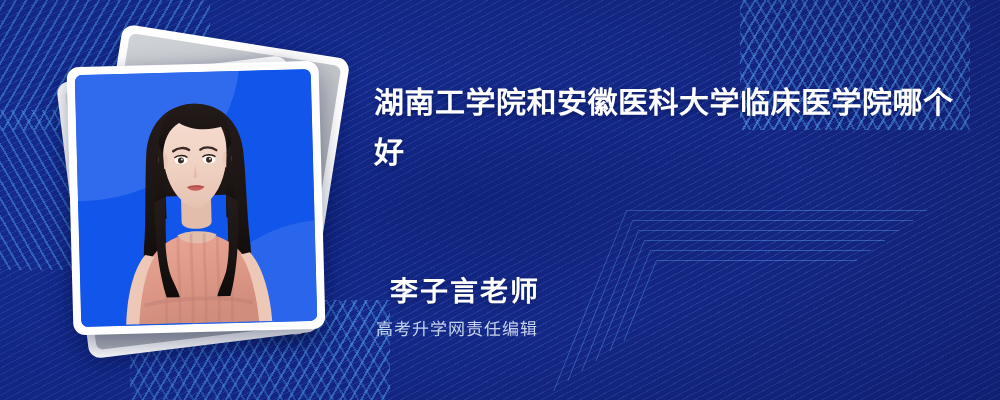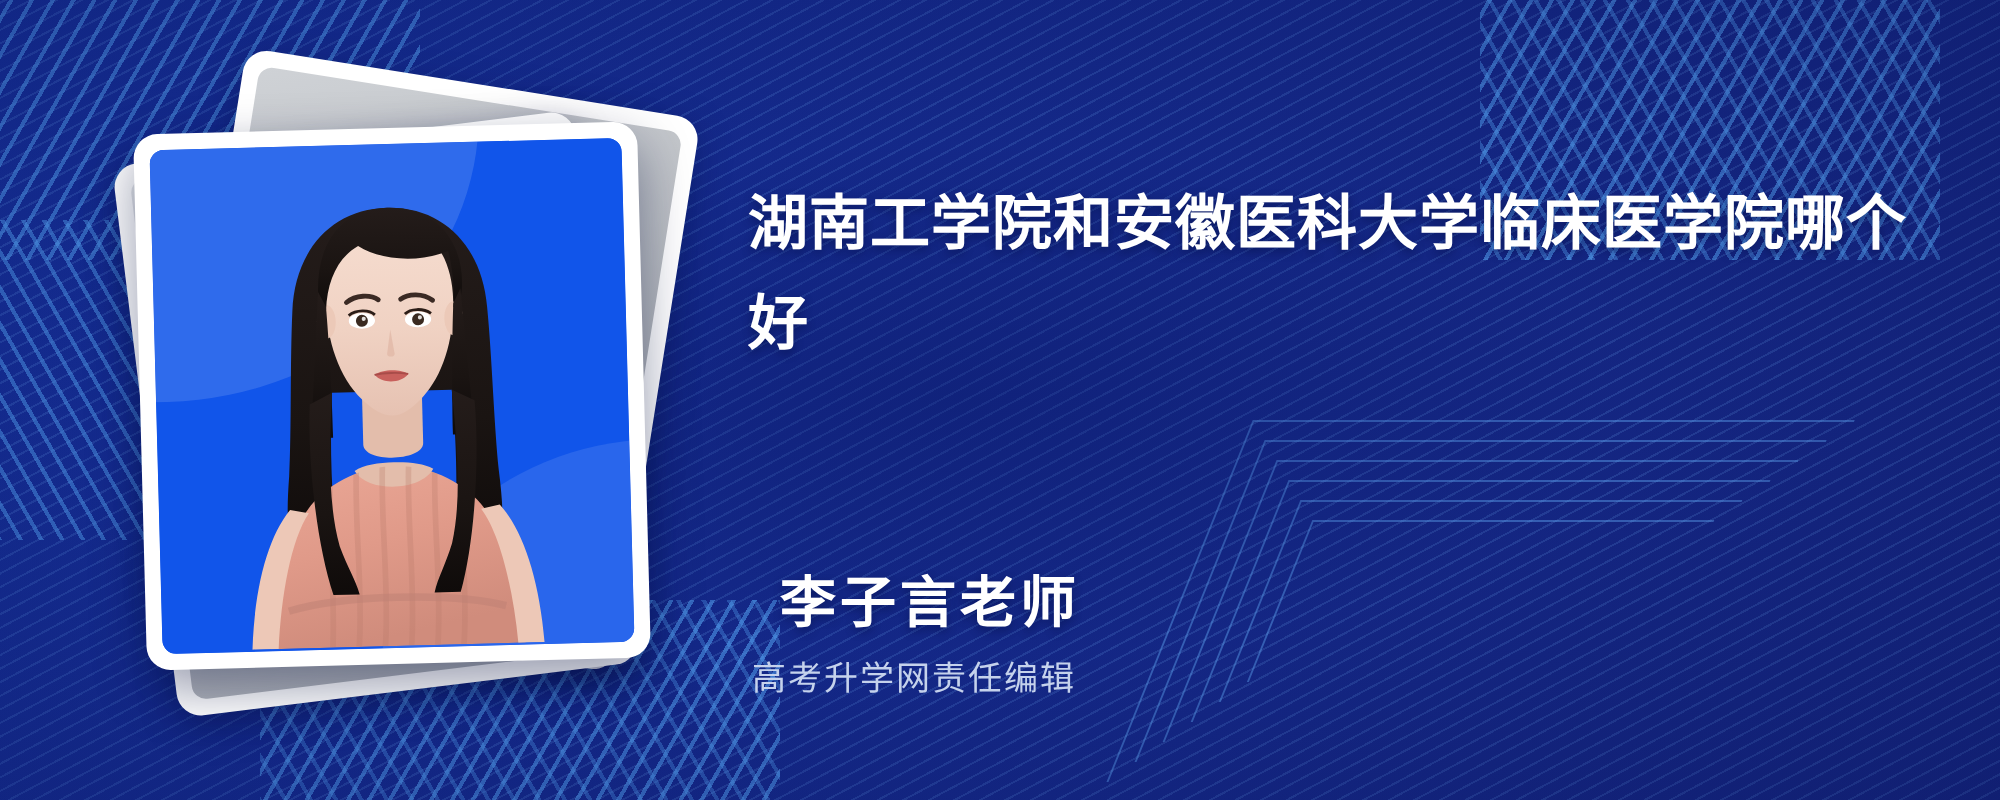--- a/index.html
+++ b/index.html
@@ -176,21 +176,21 @@
 
   .portrait {
     position: absolute;
     inset: 0;
   }
 
   
   .content {
     position: absolute;
     left: 374px;
-    top: 14px;
+    top: 4px;
     width: 600px;
     height: 328px;
   }
 
   .headline {
     position: absolute;
     top: 74px;
     left: 0;
     width: 580px;
     margin: 0;

